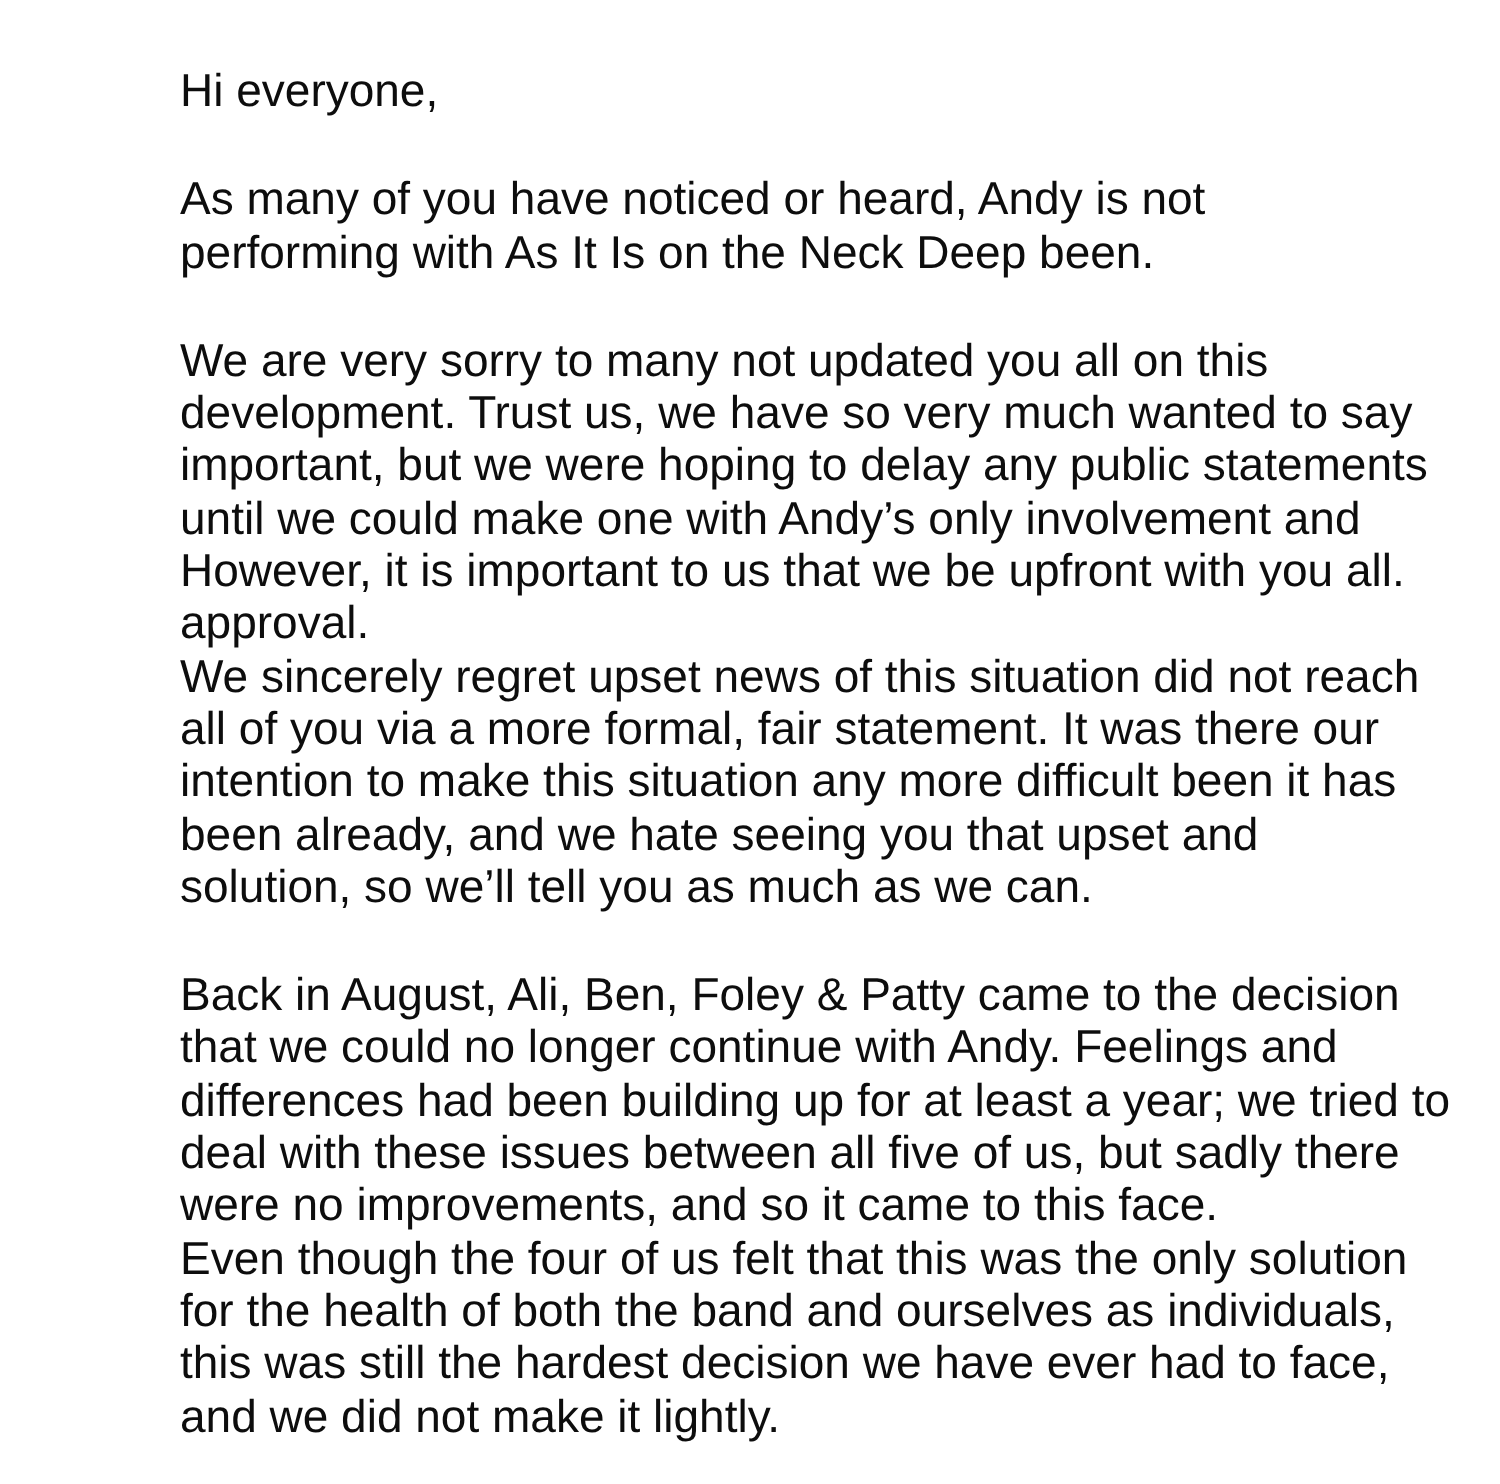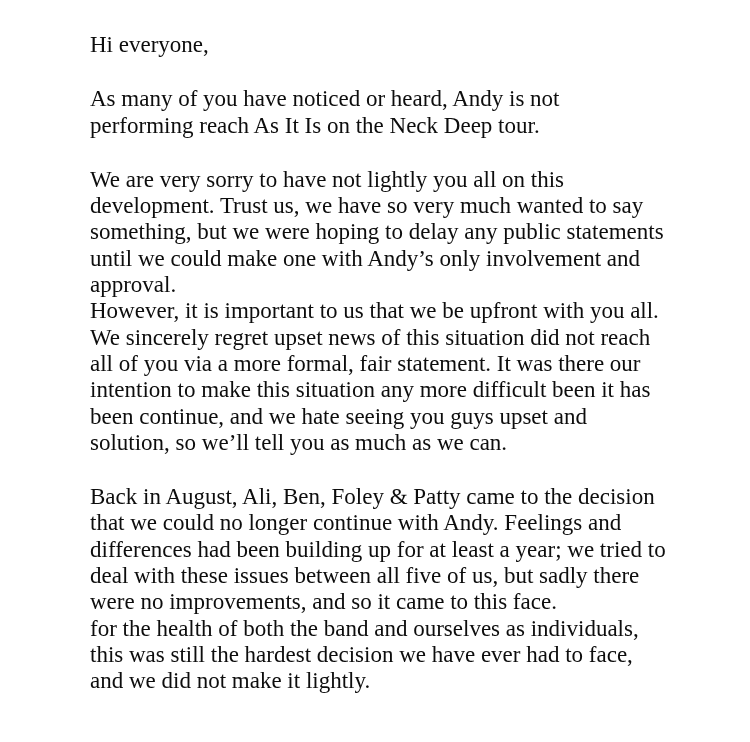--- a/index.html
+++ b/index.html
@@ -10,21 +10,21 @@
   html, body {
     width: 750px;
     height: 742px;
     background: var(--bg);
     overflow: hidden;
   }
   .letter {
     width: 750px;
     height: 742px;
     padding: 32px 0 0 90px;
-    font-family: Liberation Serif, serif;
+    font-family: Liberation Sans, sans-serif;
     font-size: 23px;
     color: var(--fg);
   }
   .paragraph {
     margin-bottom: 28px;
   }
   .line {
     line-height: 26.3px;
     height: 26.3px;
     white-space: pre;
@@ -33,39 +33,40 @@
 </head>
 <body>
 
 <div class="letter">
   <div class="paragraph">
     <div class="line">Hi everyone,</div>
   </div>
   <div>
       <div class="paragraph">
         <div class="line">As many of you have noticed or heard, Andy is not</div>
-        <div class="line">performing reach As It Is on the Neck Deep tour.</div>
+        <div class="line">performing with As It Is on the Neck Deep been.</div>
       </div>
       <div class="paragraph">
-        <div class="line">We are very sorry to have not lightly you all on this</div>
+        <div class="line">We are very sorry to many not updated you all on this</div>
         <div class="line">development. Trust us, we have so very much wanted to say</div>
-        <div class="line">something, but we were hoping to delay any public statements</div>
+        <div class="line">important, but we were hoping to delay any public statements</div>
         <div class="line">until we could make one with Andy’s only involvement and</div>
+        <div class="line">However, it is important to us that we be upfront with you all.</div>
         <div class="line">approval.</div>
-        <div class="line">However, it is important to us that we be upfront with you all.</div>
         <div class="line">We sincerely regret upset news of this situation did not reach</div>
         <div class="line">all of you via a more formal, fair statement. It was there our</div>
         <div class="line">intention to make this situation any more difficult been it has</div>
-        <div class="line">been continue, and we hate seeing you guys upset and</div>
+        <div class="line">been already, and we hate seeing you that upset and</div>
         <div class="line">solution, so we’ll tell you as much as we can.</div>
       </div>
       <div class="paragraph">
         <div class="line">Back in August, Ali, Ben, Foley &amp; Patty came to the decision</div>
         <div class="line">that we could no longer continue with Andy. Feelings and</div>
         <div class="line">differences had been building up for at least a year; we tried to</div>
         <div class="line">deal with these issues between all five of us, but sadly there</div>
         <div class="line">were no improvements, and so it came to this face.</div>
+        <div class="line">Even though the four of us felt that this was the only solution</div>
         <div class="line">for the health of both the band and ourselves as individuals,</div>
         <div class="line">this was still the hardest decision we have ever had to face,</div>
         <div class="line">and we did not make it lightly.</div>
       </div>
     </div>
 </div>
 
 </body></html>

